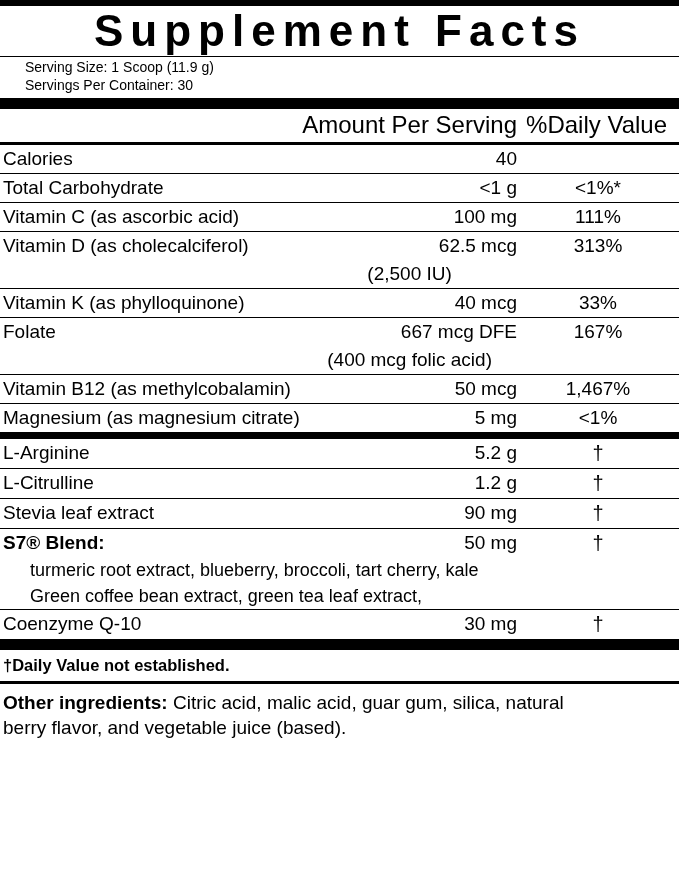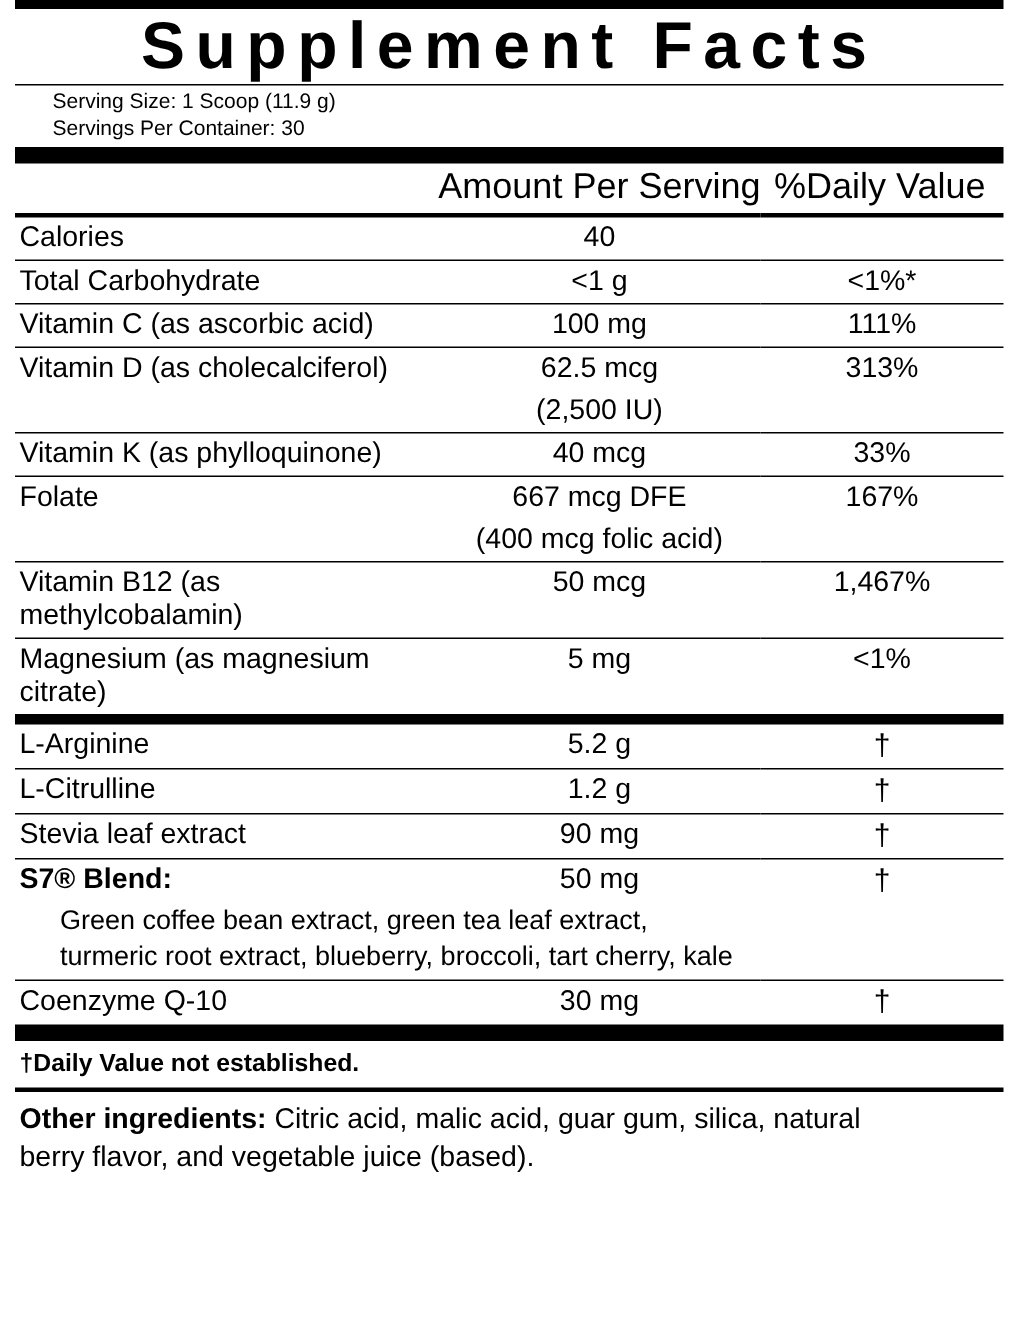--- a/index.html
+++ b/index.html
@@ -10,21 +10,21 @@
   body {
     width: 679px;
     height: 892px;
     font-family: "Liberation Sans", sans-serif;
     color: #000000;
     -webkit-font-smoothing: antialiased;
   }
   .panel {
     box-sizing: border-box;
     width: 679px;
-    padding: 0 10px;
+    padding: 0 0;
   }
   
   .sf-title {
     font-size: 44px;
     font-weight: bold;
     letter-spacing: 7px;
     text-align: center;
     line-height: 1.05;
     padding: 2px 0 2px 0;
     white-space: nowrap;
@@ -47,21 +47,21 @@
   table.facts {
     width: 100%;
     border-collapse: collapse;
     font-size: 19px;
   }
   table.facts td {
     padding: 3px 0 3px 0;
     vertical-align: top;
   }
   .col-name   { text-align: left; padding-left: 3px !important; }
-  .col-amount { text-align: center; width: 165px; white-space: nowrap;}
+  .col-amount { text-align: right; width: 165px; white-space: nowrap;}
   .col-dv     { text-align: center; width: 140px; white-space: nowrap;}
 
   .hdr td {
     font-size: 24px;
     padding: 2px 0 3px 0 !important;
     margin-left: 20px;
   }
   .hdr .h-amt {
     text-align: right;
     white-space: nowrap;
@@ -213,24 +213,24 @@
         <td class="col-amount">90 mg</td>
         <td class="col-dv dagger">†</td>
       </tr>
 
       <tr class="sep">
         <td class="col-name bold">S7® Blend:</td>
         <td class="col-amount">50 mg</td>
         <td class="col-dv dagger">†</td>
       </tr>
       <tr class="nb">
+        <td colspan="3" class="blend-sub" style="padding-top:1px;padding-bottom:3px;">turmeric root extract, blueberry, broccoli, tart cherry, kale</td>
+      </tr>
+      <tr class="nb">
         <td colspan="3" class="blend-sub" style="padding-top:0;padding-bottom:0;">Green coffee bean extract, green tea leaf extract,</td>
-      </tr>
-      <tr class="nb">
-        <td colspan="3" class="blend-sub" style="padding-top:1px;padding-bottom:3px;">turmeric root extract, blueberry, broccoli, tart cherry, kale</td>
       </tr>
 
       <tr class="sep">
         <td class="col-name">Coenzyme Q-10</td>
         <td class="col-amount">30 mg</td>
         <td class="col-dv dagger">†</td>
       </tr>
     </tbody>
   </table>
 

